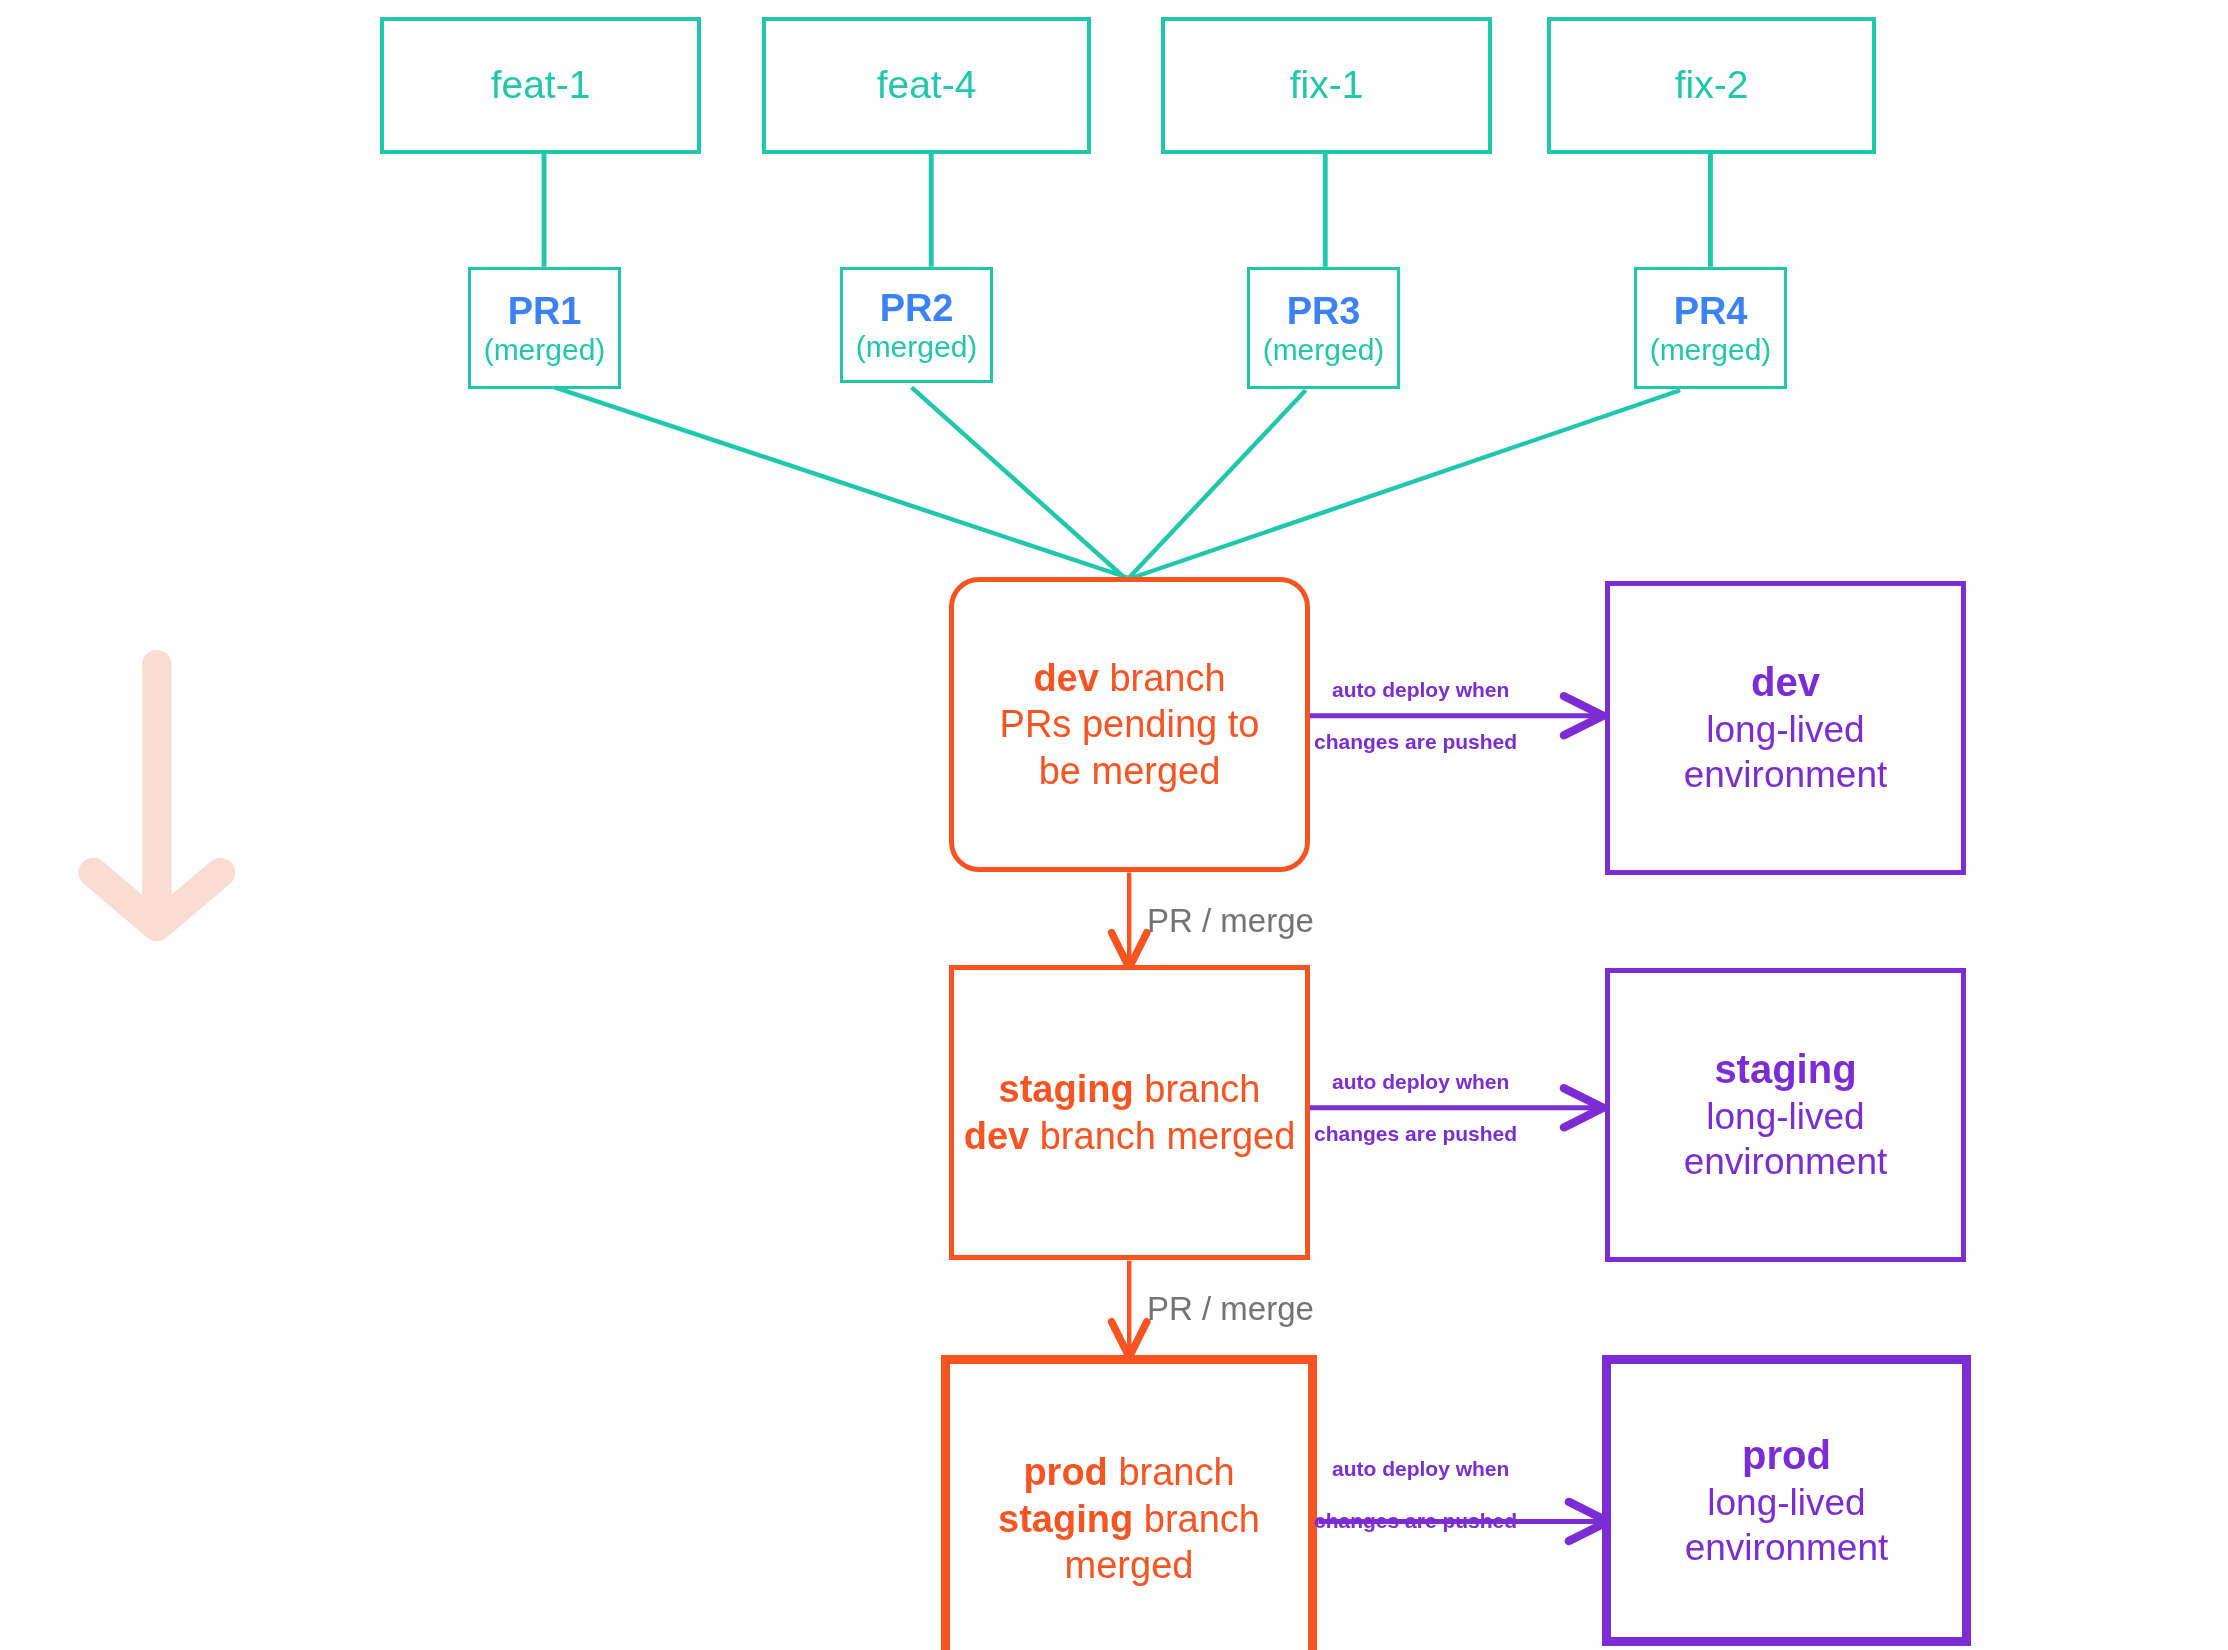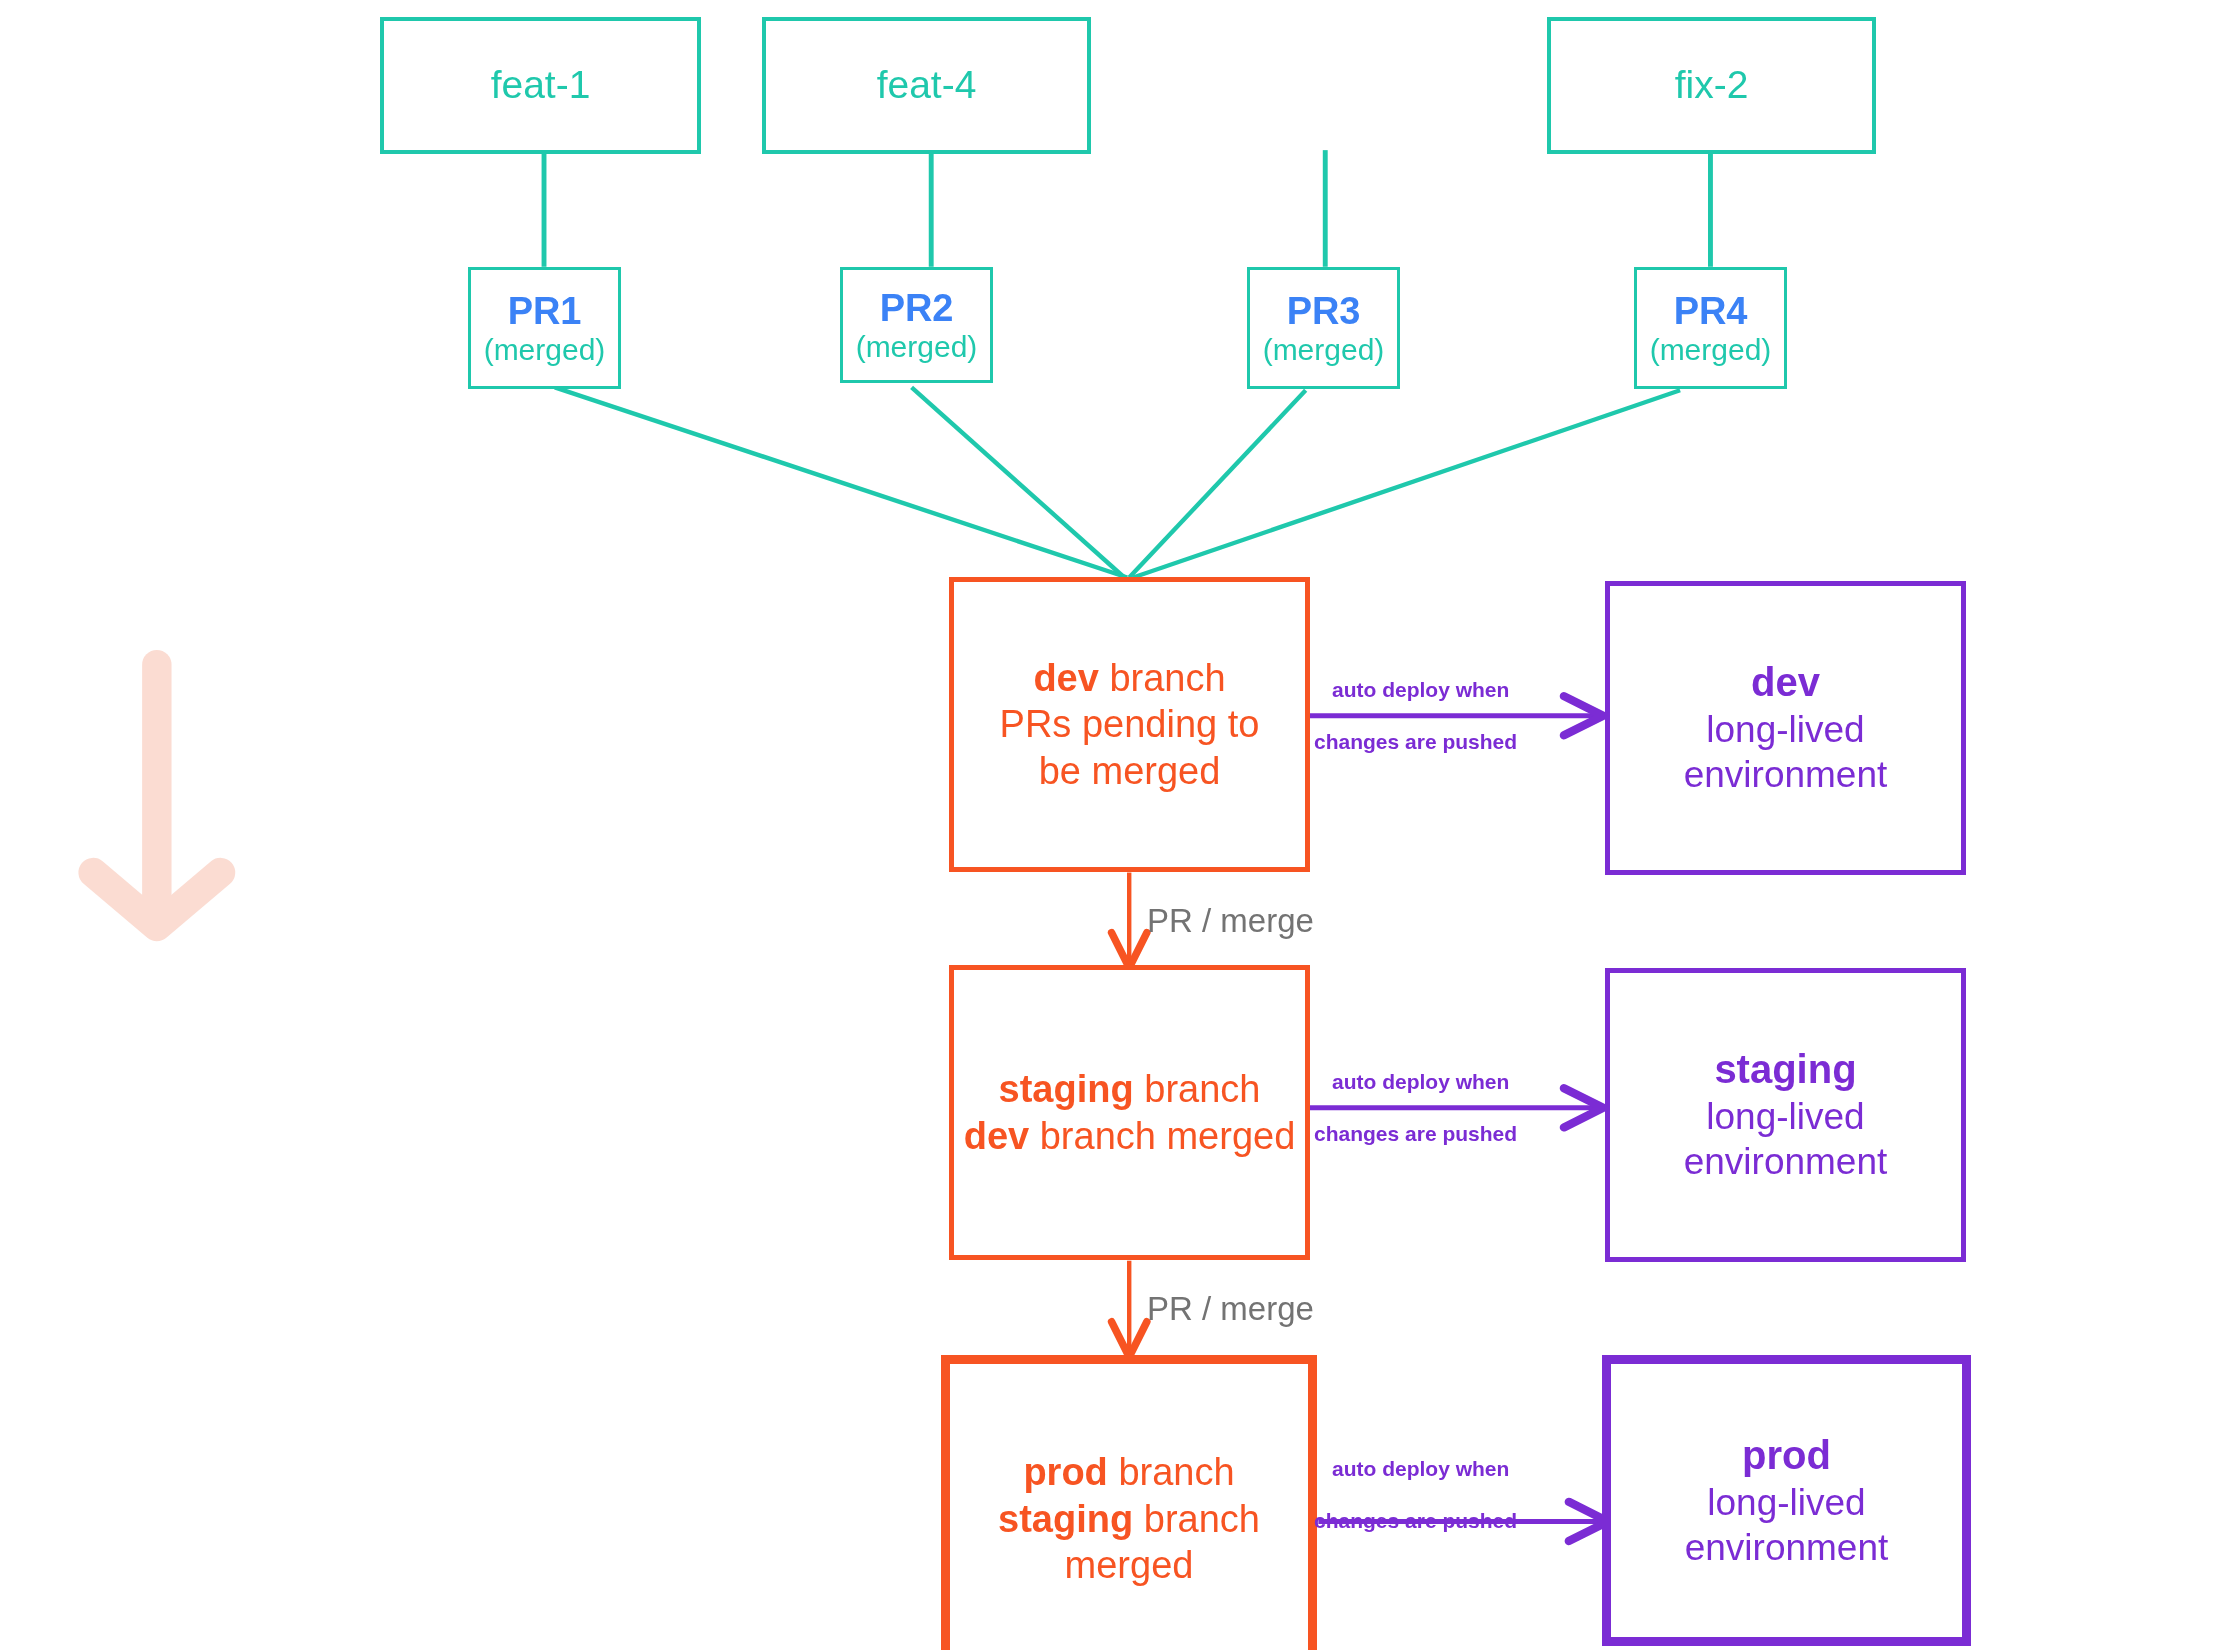--- a/index.html
+++ b/index.html
@@ -168,20 +168,23 @@
   </svg>
 
   <div class="node teal-box" style="left:380px; top:16.7px; width:321px; height:137px;">
     <span class="feat-label">feat-1</span>
   </div>
 
   <div class="node teal-box" style="left:762px; top:16.7px; width:329px; height:137px;">
     <span class="feat-label">feat-4</span>
   </div>
 
+  <div class="node teal-box" style="left:1161px; top:16.7px; width:331px; height:137px;">
+    <span class="feat-label">fix-1</span>
+  </div>
 
   <div class="node teal-box" style="left:1547px; top:16.7px; width:329px; height:137px;">
     <span class="feat-label">fix-2</span>
   </div>
 
   <div class="node pr-box" style="left:468px; top:267px; width:153px; height:122px;">
     <span class="pr-title">PR1</span>
     <span class="pr-sub">(merged)</span>
   </div>
 
@@ -193,21 +196,21 @@
   <div class="node pr-box" style="left:1247px; top:267px; width:153px; height:122px;">
     <span class="pr-title">PR3</span>
     <span class="pr-sub">(merged)</span>
   </div>
 
   <div class="node pr-box" style="left:1634px; top:267px; width:153px; height:122px;">
     <span class="pr-title">PR4</span>
     <span class="pr-sub">(merged)</span>
   </div>
 
-  <div class="node branch-box" style="left:949px; top:577px; width:361px; height:295px;">
+  <div class="node branch-box" style="left:949px; top:577px; width:361px; height:295px;border-radius:30px;">
     <div class="branch-line">
       <b>dev</b><span> branch</span>
     </div>
     <div class="branch-line">PRs pending to</div>
     <div class="branch-line">be merged</div>
   </div>
 
   <div class="node branch-box" style="left:949px; top:965px; width:361px; height:295px;">
     <div class="branch-line">
       <b>staging</b><span> branch</span>

